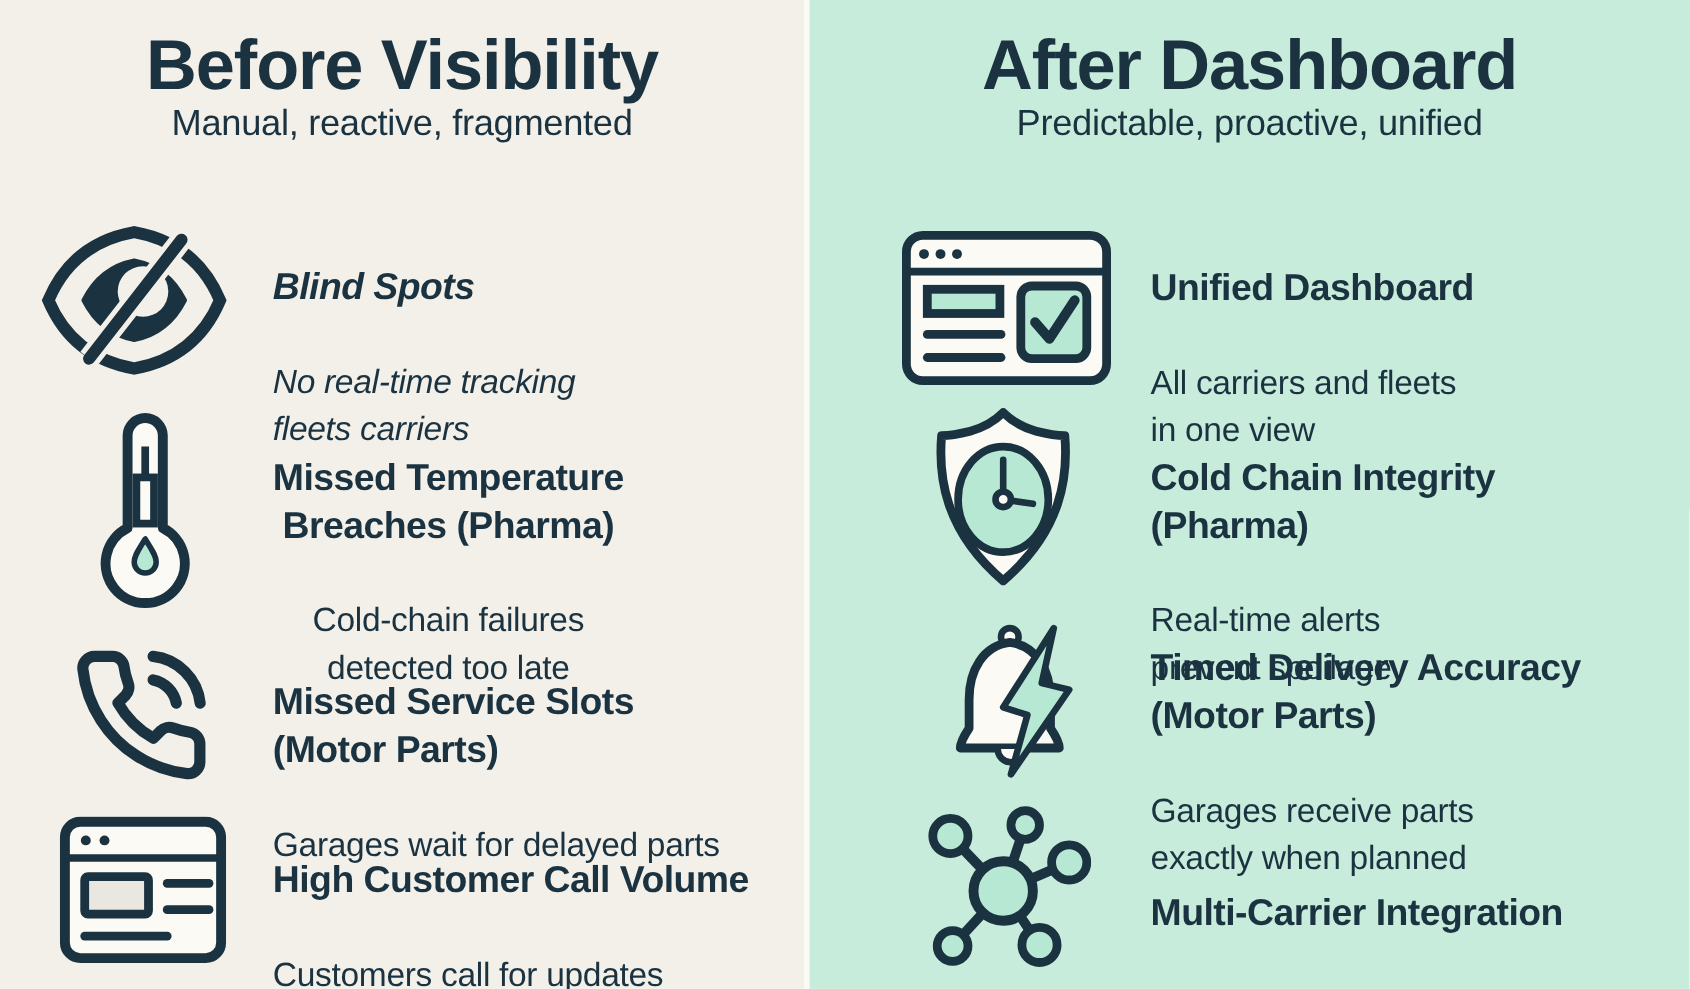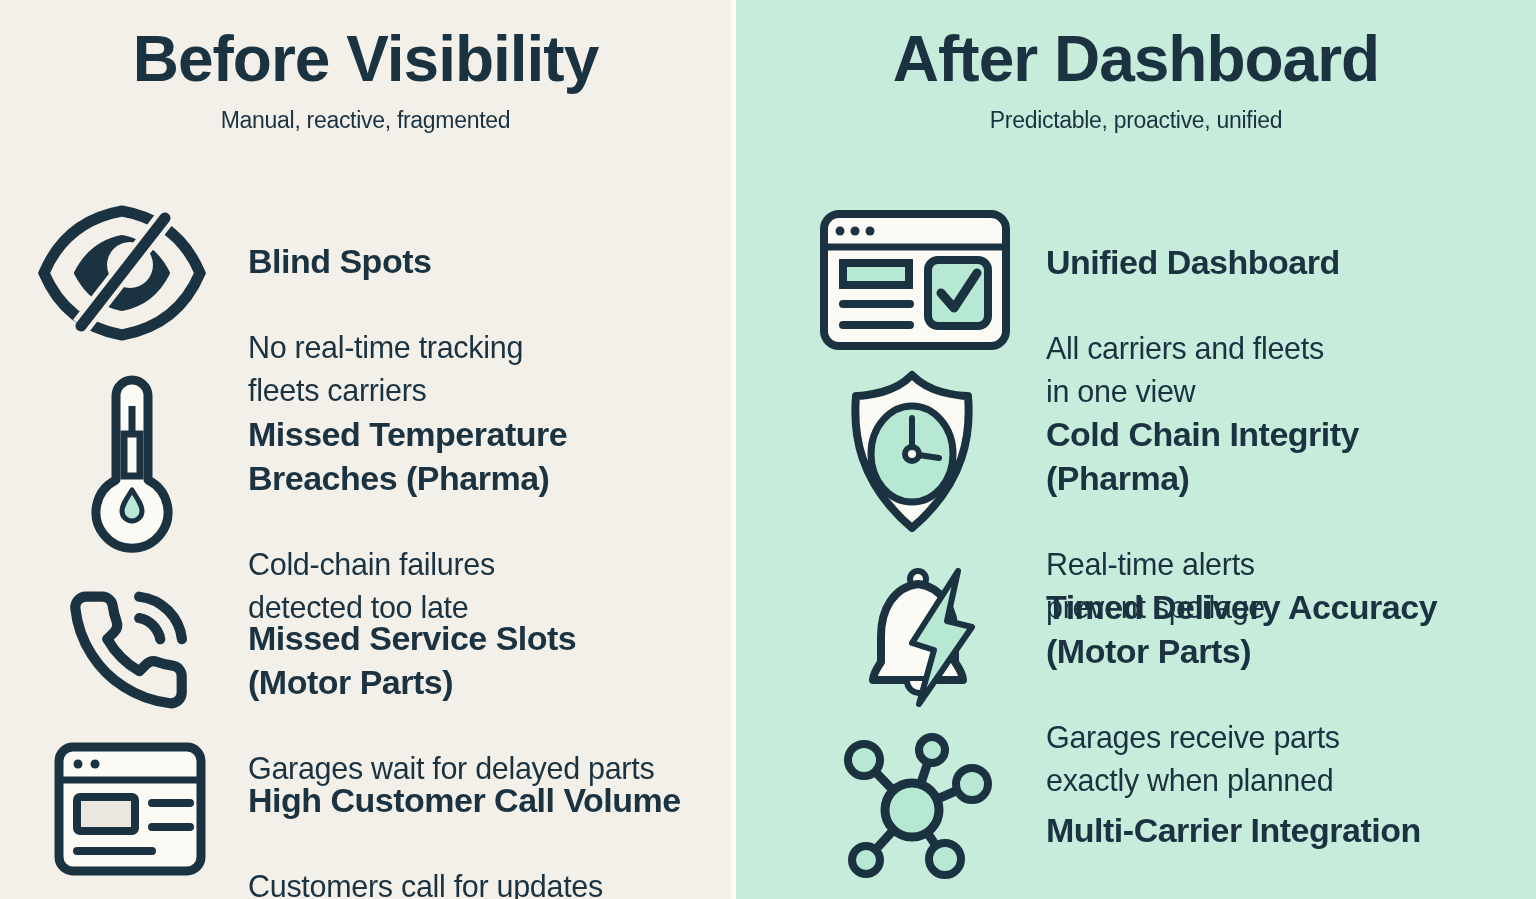--- a/index.html
+++ b/index.html
@@ -5,21 +5,21 @@
   * { margin:0; padding:0; box-sizing:border-box; }
   html,body { width:1536px; height:899px; overflow:hidden; }
   body { font-family:"Liberation Sans","DejaVu Sans",sans-serif; color:#1b3240; }
   .canvas { position:relative; width:1536px; height:899px; background:#fbfaf4; }
   .panel { position:absolute; top:0; height:899px; }
   .panel.left  { left:0;   width:731px; background:#f2f0e9; }
   .panel.right { left:736px; width:800px; background:#c8ecdb; }
   .divider { position:absolute; left:731px; top:0; width:5px; height:899px; background:#fbfaf4; }
   .panel-header { position:absolute; top:26px; left:0; width:100%; text-align:center; }
   .panel-title { font-size:64px; font-weight:700; letter-spacing:-1px; line-height:1.05; }
-  .panel-subtitle { font-size:23px; font-weight:400; letter-spacing:-0.3px; margin-top:14px; }
+  .panel-subtitle { font-size:33px; font-weight:400; letter-spacing:-0.3px; }
   .icon-wrap { position:absolute; }
   .icon-wrap svg { display:block; width:100%; height:100%; }
   .text-wrap { position:absolute; white-space:pre; }
   .item-title { font-size:34px; font-weight:700; line-height:44px; letter-spacing:-0.5px; }
   .item-desc  { font-size:30.5px; font-weight:400; line-height:43px; letter-spacing:-0.3px; margin-top:7px; }
 </style>
 </head>
 <body>
 
 <div class="canvas">
@@ -32,35 +32,35 @@
 
     <div class="icon-wrap" style="left:36px; top:198px; width:172px; height:150px;">
       <svg viewBox="0 0 170 150">
         <path d="M85 13 Q141 23 163 75 Q141 127 85 137 Q29 127 7 75 Q29 23 85 13 Z" fill="none" stroke="#1b3240" stroke-width="11"></path>
         <path d="M85 39 Q116 45 131 75 Q116 105 85 111 Q54 105 39 75 Q54 45 85 39 Z" fill="#1b3240" stroke="#1b3240" stroke-width="4" stroke-linejoin="round"></path>
         <circle cx="93" cy="67" r="23" fill="#f2f0e9"></circle>
         <line x1="128" y1="20" x2="44" y2="128" stroke="#f2f0e9" stroke-width="20"></line>
         <line x1="128" y1="20" x2="44" y2="128" stroke="#1b3240" stroke-width="11" stroke-linecap="round"></line>
       </svg>
     </div>
-    <div class="text-wrap" style="left:248px; top:203px;">
+    <div class="text-wrap" style="left:248px; top:203px;font-style:italic;">
       <div class="item-title">Blind Spots</div>
       <div class="item-desc">No real-time tracking
 fleets carriers</div>
     </div>
 
     <div class="icon-wrap" style="left:84px; top:372px; width:96px; height:182px;">
       <svg viewBox="0 0 96 182">
         <path d="M32 108 L32 24 A16 16 0 0 1 64 24 L64 108 A36 36 0 1 1 32 108 Z" fill="#fbfaf5" stroke="#1b3240" stroke-width="9" stroke-linejoin="round"></path>
         <line x1="48" y1="34" x2="48" y2="62" stroke="#1b3240" stroke-width="7"></line>
         <rect x="40" y="62" width="16" height="42" fill="none" stroke="#1b3240" stroke-width="7"></rect>
         <path d="M48 118 C42 128 38 133 38 139 A10 10 0 0 0 58 139 C58 133 54 128 48 118 Z" fill="#b7e8d3" stroke="#1b3240" stroke-width="5" stroke-linejoin="round"></path>
       </svg>
     </div>
-    <div class="text-wrap" style="left:248px; top:376px;">
+    <div class="text-wrap" style="left:248px; top:376px;text-align:center;">
       <div class="item-title">Missed Temperature
 Breaches (Pharma)</div>
       <div class="item-desc">Cold-chain failures
 detected too late</div>
     </div>
 
     <div class="icon-wrap" style="left:58px; top:578px; width:142px; height:142px;">
       <svg viewBox="0 0 142 142">
         <g transform="translate(6,8) scale(5.35)" fill="none" stroke="#1b3240" stroke-width="1.9" stroke-linecap="round" stroke-linejoin="round">
           <path d="M22 16.92v3a2 2 0 0 1-2.18 2 19.79 19.79 0 0 1-8.63-3.07 19.5 19.5 0 0 1-6-6A19.79 19.79 0 0 1 2.12 4.18 2 2 0 0 1 4.11 2h3a2 2 0 0 1 2 1.72c.12.96.36 1.9.7 2.81a2 2 0 0 1-.45 2.11L8.09 9.91a16 16 0 0 0 6 6l1.27-1.27a2 2 0 0 1 2.11-.45c.91.34 1.85.57 2.81.7A2 2 0 0 1 22 16.92z"></path>

